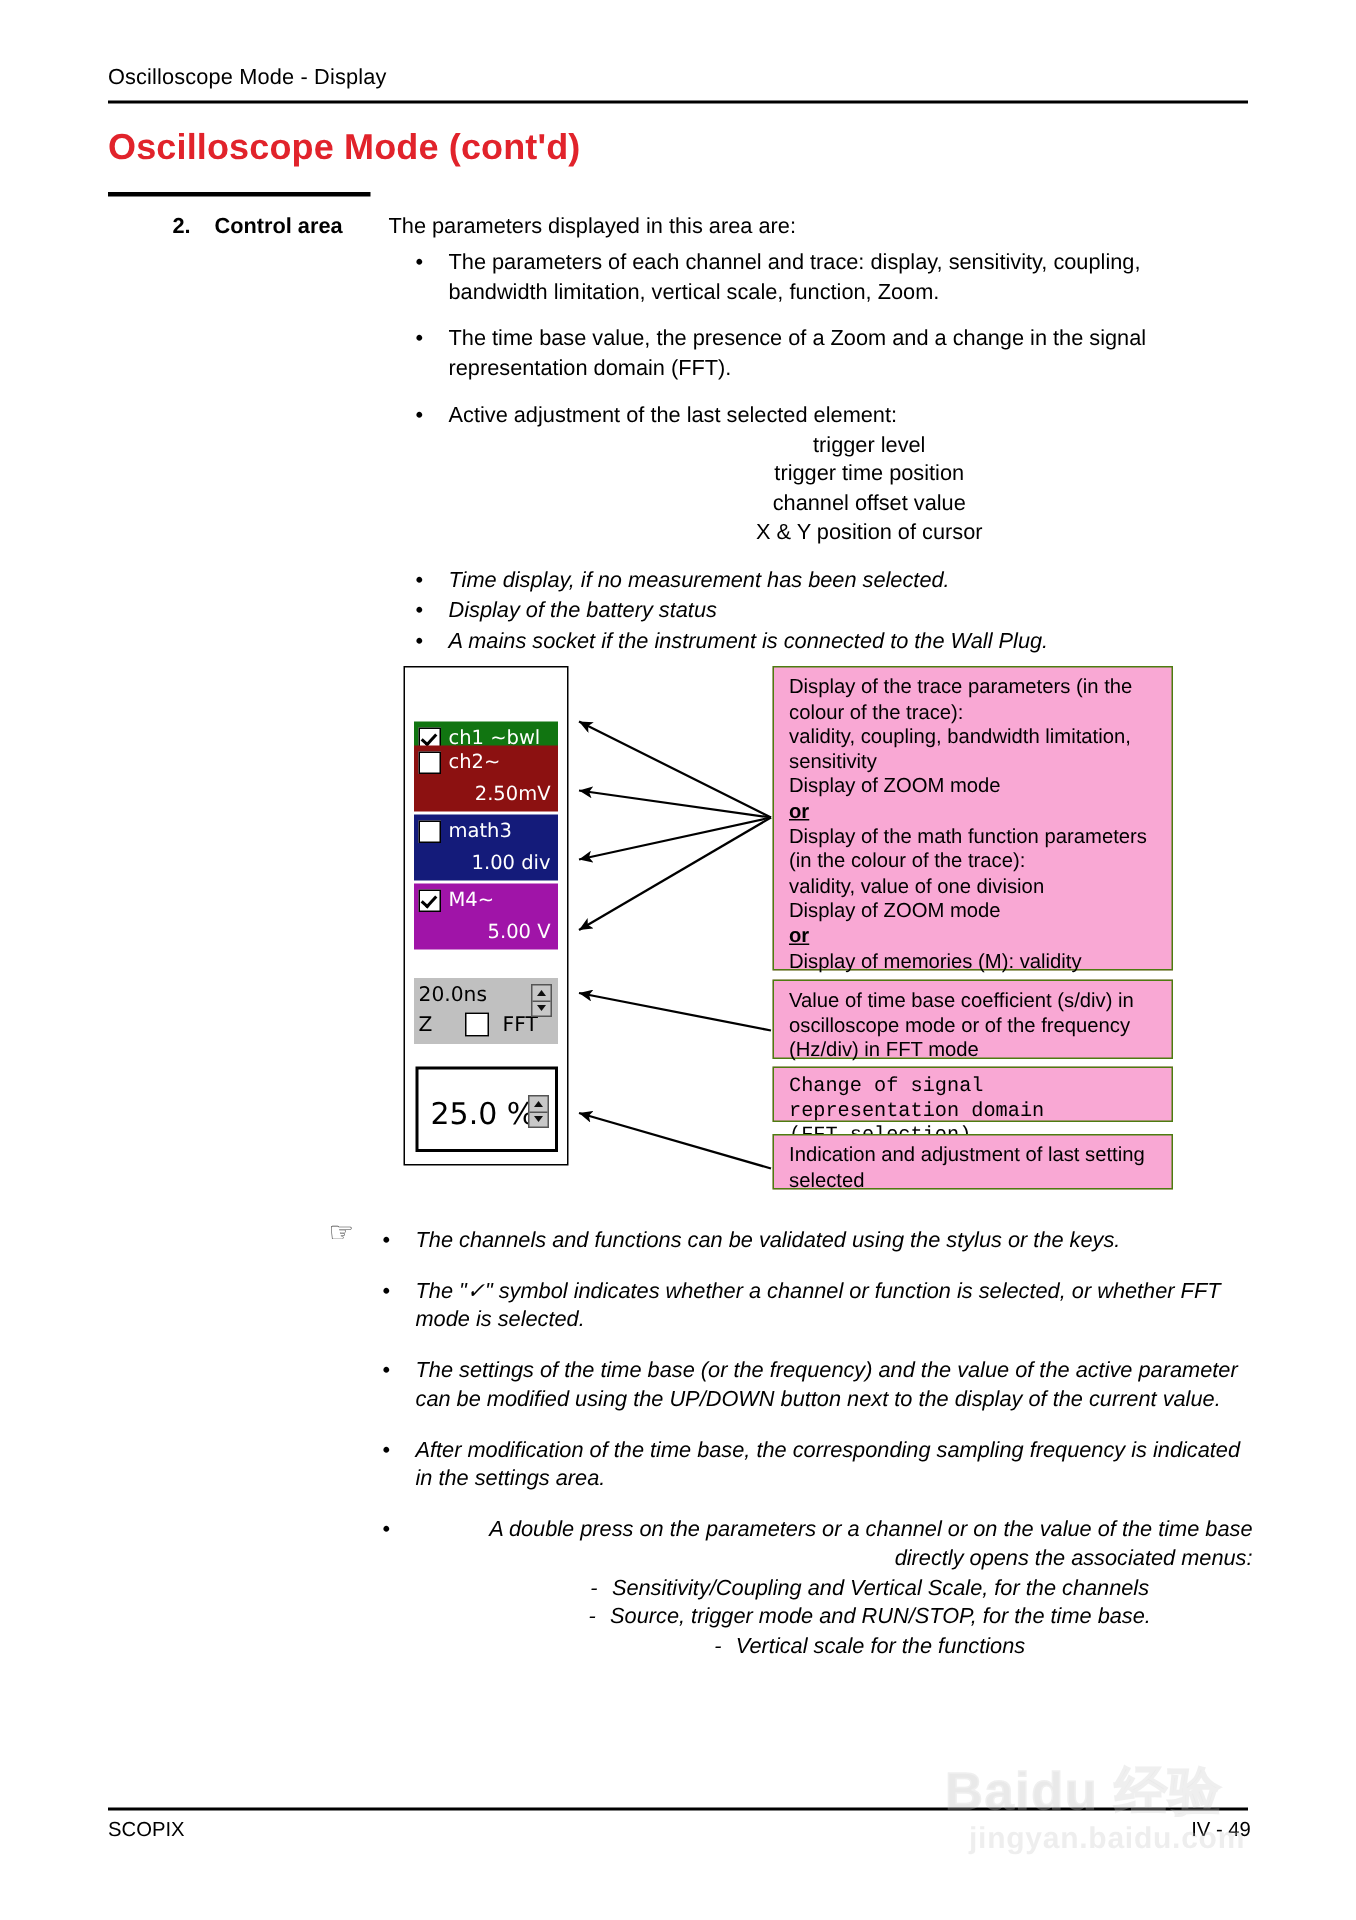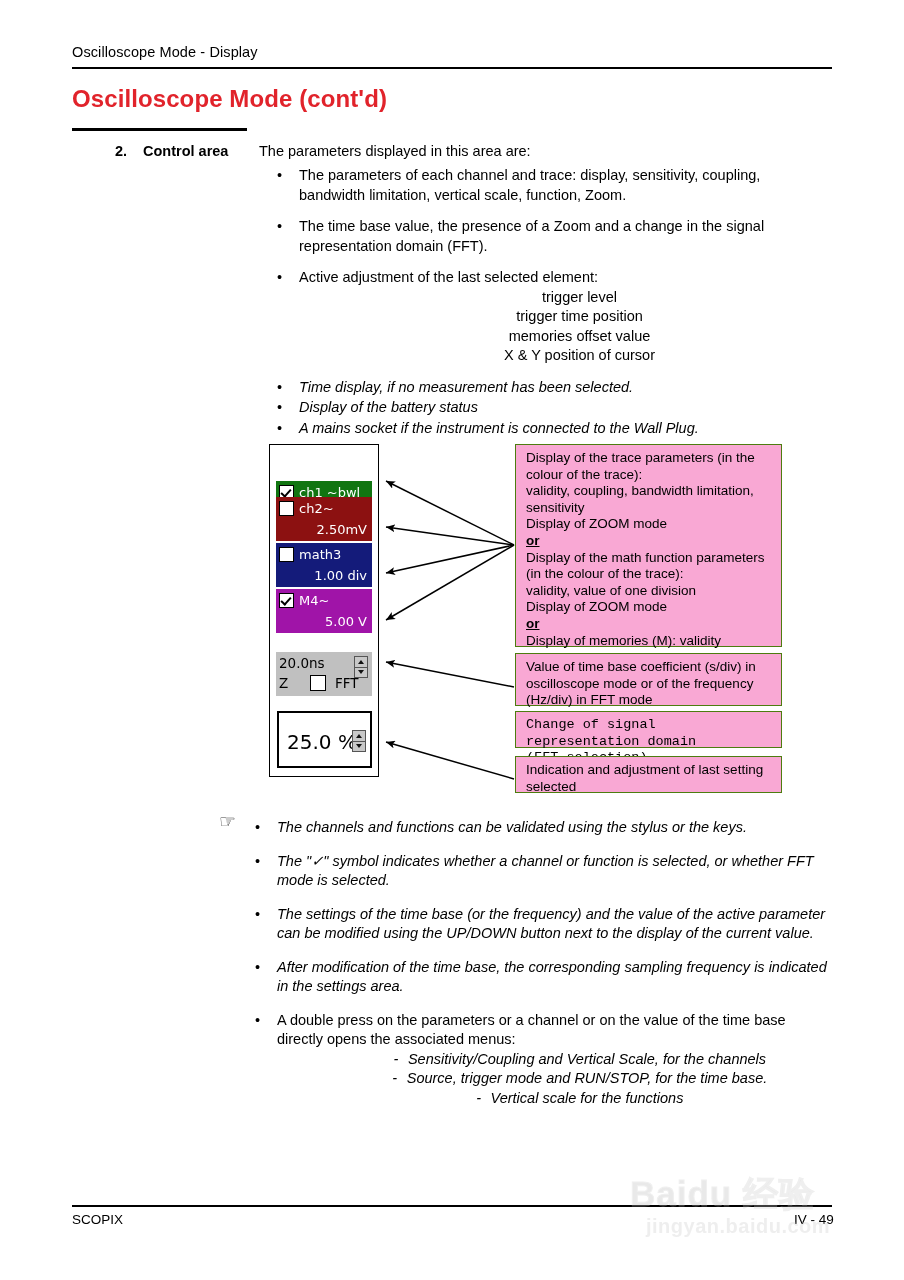--- a/index.html
+++ b/index.html
@@ -370,21 +370,21 @@
       <div class="bul" style="margin-bottom: 12px;">
         <span class="dot">•</span>
         <span class="txt">The time base value, the presence of a Zoom and a change in the signal representation domain (FFT).</span>
       </div>
       <div class="bul" style="margin-bottom: 12px;">
         <span class="dot">•</span>
         <span class="txt">Active adjustment of the last selected element:</span>
         <div class="sub-lines">
           <div>trigger level</div>
           <div>trigger time position</div>
-          <div>memories offset value</div>
+          <div>channel offset value</div>
           <div>X &amp; Y position of cursor</div>
         </div>
       </div>
       <div class="bul ital" style="margin-bottom: 1px;">
         <span class="dot">•</span>
         <span class="txt">Time display, if no measurement has been selected.</span>
       </div>
       <div class="bul ital" style="margin-bottom: 1px;">
         <span class="dot">•</span>
         <span class="txt">Display of the battery status</span>
@@ -506,21 +506,21 @@
       <div class="bul" style="margin-bottom: 14px;">
         <span class="dot">•</span>
         <span class="txt" style="font-style: italic;">The settings of the time base (or the frequency) and the value of the active parameter can be modified using the UP/DOWN button next to the display of the current value.</span>
       </div>
       <div class="bul" style="margin-bottom: 14px;">
         <span class="dot">•</span>
         <span class="txt" style="font-style: italic;">After modification of the time base, the corresponding sampling frequency is indicated in the settings area.</span>
       </div>
       <div class="bul" style="margin-bottom: 14px;">
         <span class="dot">•</span>
-        <span class="txt" style="">A double press on the parameters or a channel or on the value of the time base directly opens the associated menus:</span>
+        <span class="txt" style="font-style: italic; text-align: right;">A double press on the parameters or a channel or on the value of the time base directly opens the associated menus:</span>
         <div class="sub-lines">
           <div style="font-style: italic;"><span style="display:inline-block;width:24px;">-</span>Sensitivity/Coupling and Vertical Scale, for the channels</div>
           <div style="font-style: italic;"><span style="display:inline-block;width:24px;">-</span>Source, trigger mode and RUN/STOP, for the time base.</div>
           <div style="font-style: italic;"><span style="display:inline-block;width:24px;">-</span>Vertical scale for the functions</div>
         </div>
       </div>
     </div>
 
   <div class="footer-rule"></div>
   <div class="footer-left">SCOPIX</div>

